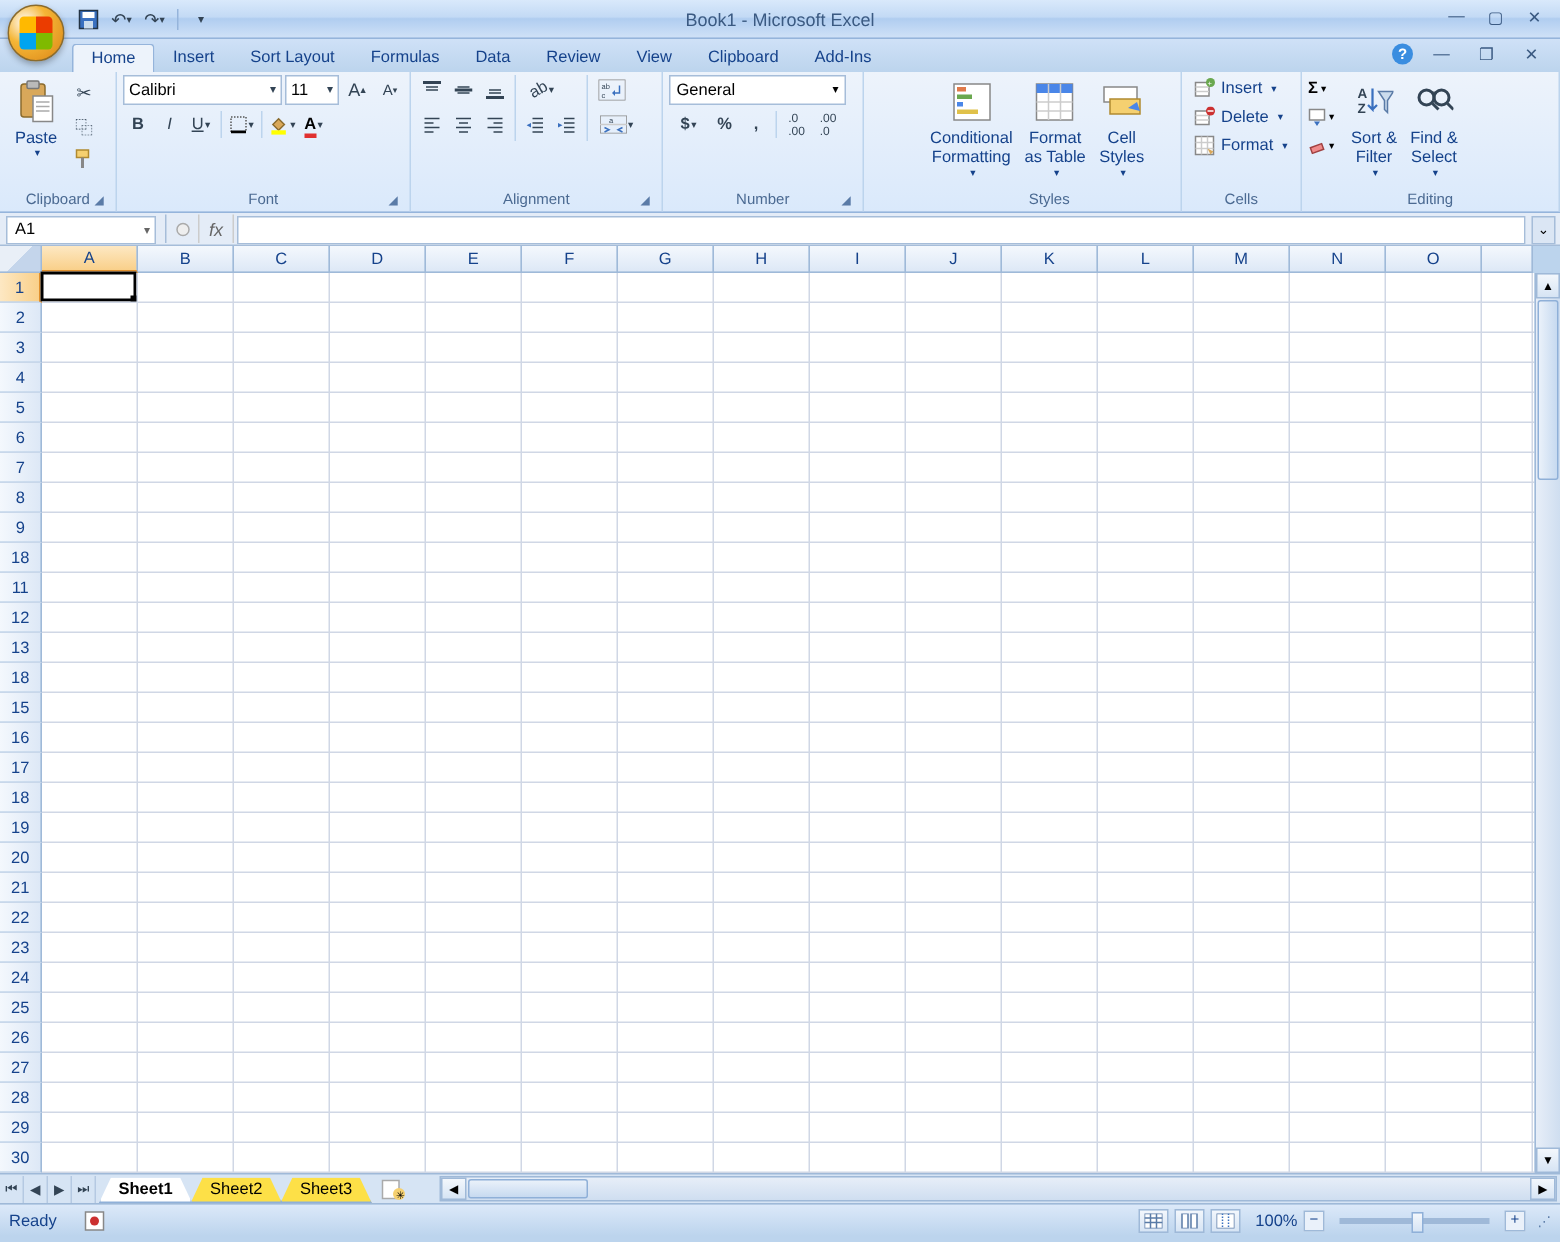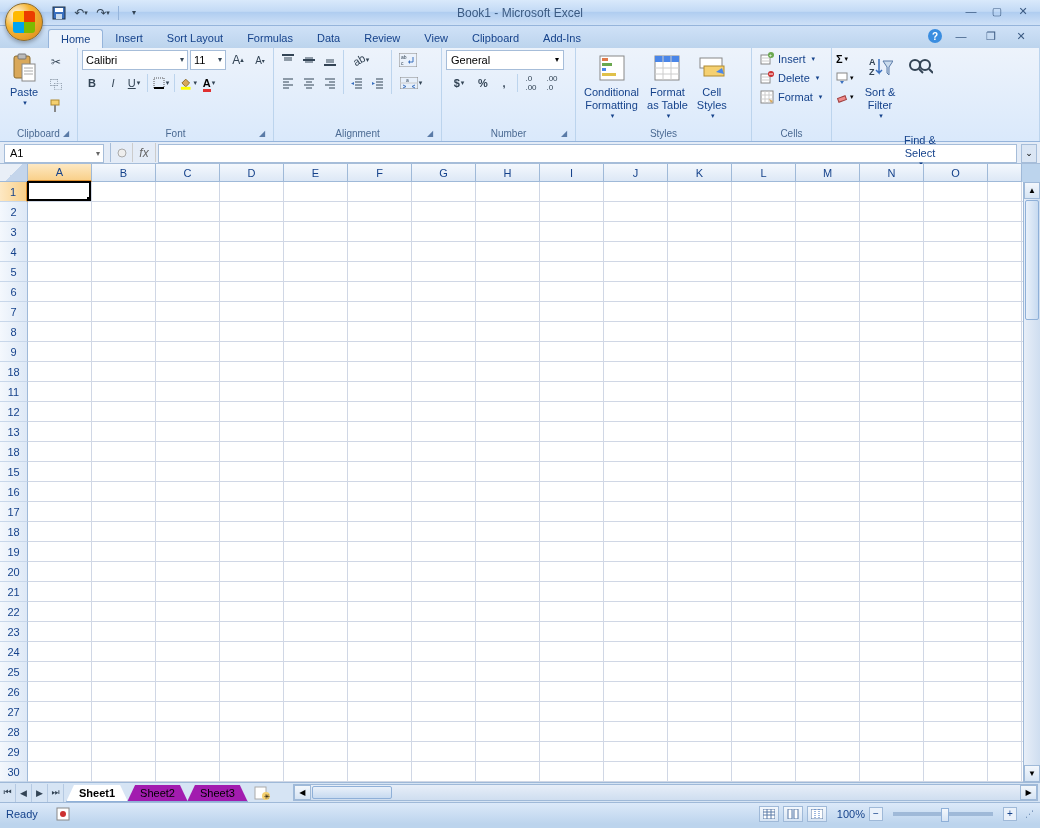--- a/index.html
+++ b/index.html
@@ -85,21 +85,21 @@
 .active-cell::after { content:""; position:absolute; right:-3px; bottom:-3px; width:5px; height:5px; background:#000; }
 .vscroll { position:absolute; right:0; top:18px; bottom:0; width:17px; background: linear-gradient(to right,#e7eef8,#cfdef0); border-left:1px solid #9fb9d8; }
 .vscroll .vsb-btn { height:17px; background: linear-gradient(#f3f7fc,#d6e4f4); border:1px solid #9fb9d8; display:flex; align-items:center; justify-content:center; font-size:8px; }
 .vscroll .vsb-thumb { position:absolute; left:1px; right:1px; top:18px; height:120px; background: linear-gradient(to right,#eaf1fa,#c7daf0); border:1px solid #8fb0d8; border-radius:2px; }
 
 
 .sheet-bar { height:20px; background:#d6e4f4; display:flex; align-items:center; border-top:1px solid #9fb9d8; }
 .nav-btns { display:flex; align-items:center; }
 .nav-btn { width:16px; height:18px; display:flex; align-items:center; justify-content:center; font-size:9px; color:#345; border-right:1px solid #b5c9e2; }
 .sheet-tabs { display:flex; align-items:flex-end; height:100%; margin-left:2px; }
-.sheet-tab { padding: 2px 12px; font-size:11px; background:#a21caf; border:1px solid #8fb0d8; border-top:none; margin-right:-1px; clip-path: polygon(8px 0, calc(100% - 8px) 0, 100% 100%, 0 100%); }
+.sheet-tab { padding: 2px 12px; font-size:11px; background:#fde047; border:1px solid #8fb0d8; border-top:none; margin-right:-1px; clip-path: polygon(8px 0, calc(100% - 8px) 0, 100% 100%, 0 100%); }
 .sheet-tab.active { background:#fff; font-weight:bold; z-index:2; }
 .new-sheet { width:22px; height:16px; margin-left:4px; display:flex; align-items:center; justify-content:center; font-size:10px; }
 .hscroll { flex:1; margin-left:20px; display:flex; align-items:center; background:linear-gradient(#e7eef8,#cfdef0); height:17px; border:1px solid #9fb9d8; position:relative; margin-right:2px; }
 .hscroll .hsb-btn { width:17px; height:15px; background:linear-gradient(#f3f7fc,#d6e4f4); border:1px solid #9fb9d8; font-size:8px; display:flex; align-items:center; justify-content:center; }
 .hscroll .hsb-thumb { width:80px; height:13px; background:linear-gradient(#eaf1fa,#c7daf0); border:1px solid #8fb0d8; border-radius:2px; margin:0 1px; }
 
 
 .status-bar { height:22px; background: linear-gradient(#dce9f9, #bcd4ed); border-top:1px solid #9fb9d8; display:flex; align-items:center; font-size:11px; color:#15428b; padding: 0 6px; }
 .status-right { margin-left:auto; display:flex; align-items:center; gap:4px; }
 .view-btn { width:20px; height:16px; border:1px solid #9fb9d8; background:linear-gradient(#f3f7fc,#d6e4f4); font-size:9px; display:flex; align-items:center; justify-content:center; }
@@ -359,21 +359,21 @@
         <div class="icon-btn" style="font-size:8px;">.0<br>.00</div>
         <div class="icon-btn" style="font-size:8px;">.00<br>.0</div>
       </div>
     </div>
     <div class="ribbon-group-label">
         <span>Number</span>
         <span class="launcher">◢</span>
       </div>
   </div>
 
-  <div class="ribbon-group" style="width:176px;">
+  <div class="ribbon-group" style="width:176px;margin-left:36px;">
     <div class="ribbon-group-content">
       <div class="big-button">
         <div class="bb-icon">
             <svg width="28" height="28">
               <rect x="2" y="2" width="24" height="24" fill="#fff" stroke="#888"></rect>
               <rect x="4" y="4" width="6" height="3" fill="#e07a4a"></rect>
               <rect x="4" y="9" width="10" height="3" fill="#6aa84f"></rect>
               <rect x="4" y="14" width="4" height="3" fill="#4a86e8"></rect>
               <rect x="4" y="19" width="14" height="3" fill="#e0c14a"></rect>
             </svg>
@@ -496,21 +496,21 @@
       <div class="big-button">
         <div class="bb-icon">
             <svg width="26" height="26">
               <circle cx="8" cy="10" r="5" fill="none" stroke="#345" stroke-width="2"></circle>
               <line x1="12" y1="14" x2="16" y2="18" stroke="#345" stroke-width="2"></line>
               <circle cx="18" cy="10" r="5" fill="none" stroke="#345" stroke-width="2"></circle>
               <line x1="22" y1="14" x2="26" y2="18" stroke="#345" stroke-width="2"></line>
               <line x1="13" y1="10" x2="13" y2="6" stroke="#345"></line>
             </svg>
           </div>
-        <span style="white-space:pre-line;margin-top:48px;">Find &amp;
+        <span style="white-space:pre-line;">Find &amp;
 Select</span>
           <span class="dd">▾</span>
       </div>
     </div>
     <div class="ribbon-group-label">
         <span>Editing</span>
       </div>
   </div>
 </div>
 

